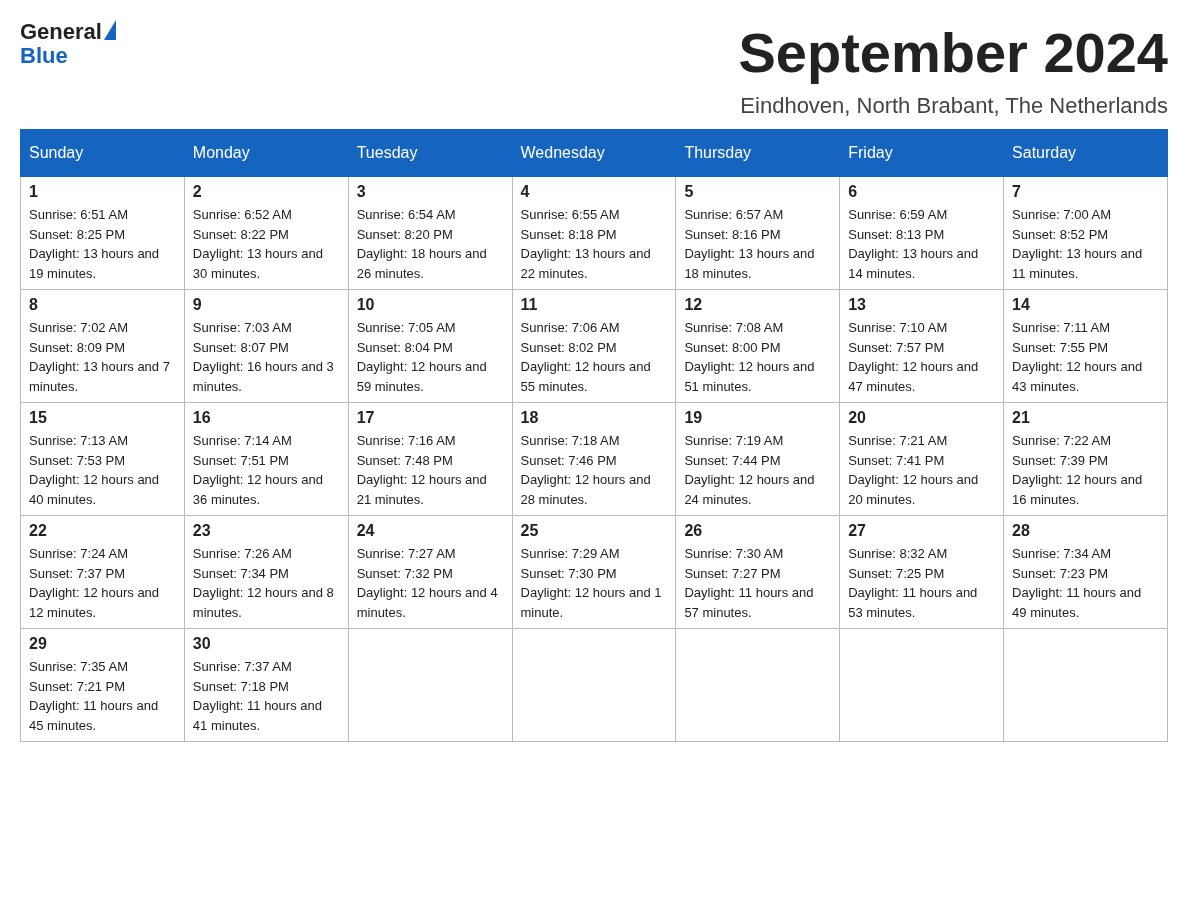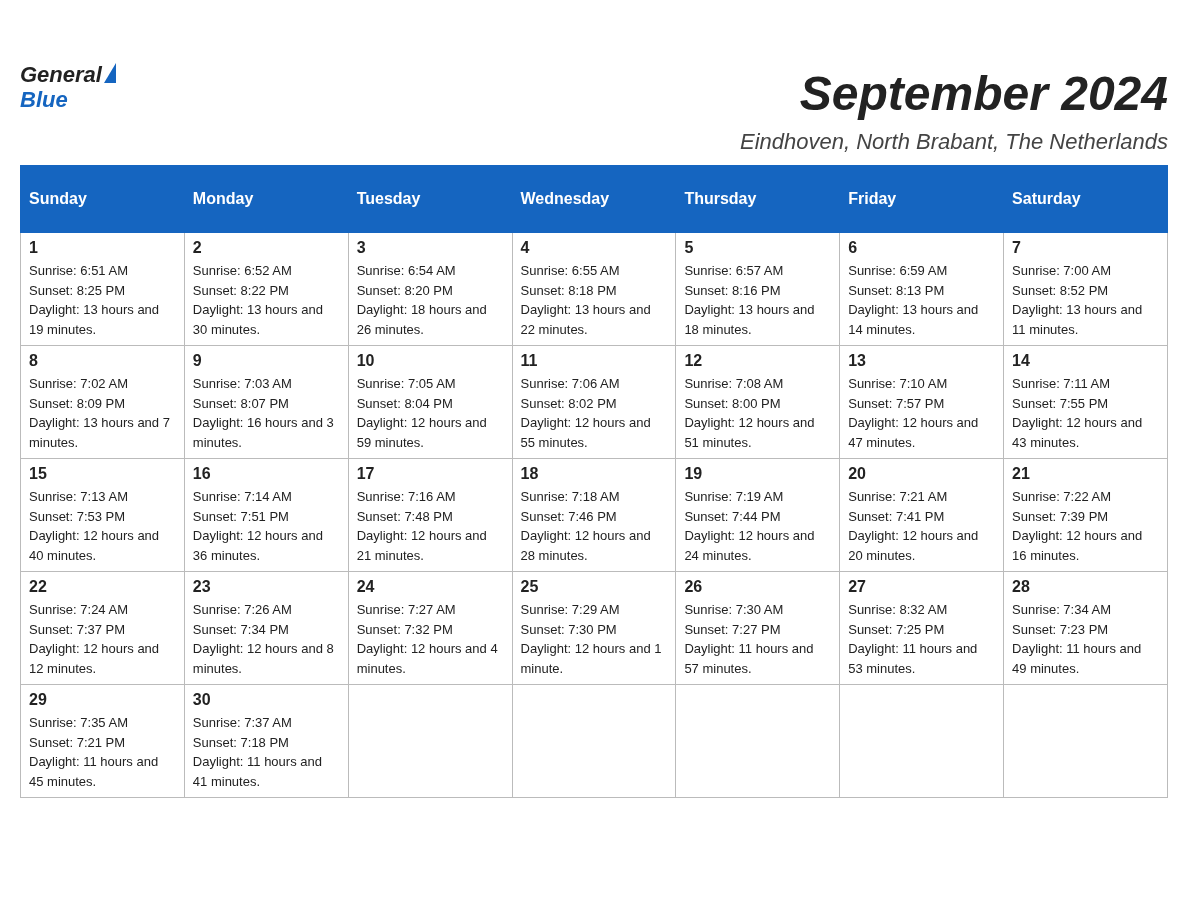--- a/index.html
+++ b/index.html
@@ -6,23 +6,22 @@
     body {
       font-family: Arial, sans-serif;
       background: #fff;
       padding: 20px;
       width: 1188px;
       min-height: 918px;
     }
     .header-area {
       display: flex;
       justify-content: space-between;
-      align-items: center;
+      align-items: flex-start;
       margin-bottom: 10px;
-      font-style: italic;
     }
     .logo {
       display: flex;
       align-items: center;
       gap: 4px;
     }
     .logo-text-general {
       font-size: 22px;
       font-weight: bold;
       color: #222;
@@ -42,41 +41,40 @@
     }
     .logo-block {
       display: flex;
       flex-direction: column;
       line-height: 1.1;
     }
     .title-area {
       text-align: right;
     }
     .month-title {
-      font-size: 48px;
+      font-size: 56px;
       font-weight: bold;
       color: #222;
-      margin-top: 46px;
     }
     .location-title {
       font-size: 22px;
       color: #444;
       margin-top: 8px;
     }
     .calendar-table {
       width: 100%;
       border-collapse: collapse;
       margin-top: 10px;
     }
     .calendar-table th {
       background-color: #1565c0;
       color: #fff;
       font-size: 16px;
-      font-weight: bold;
-      padding: 24px 8px;
+      font-weight: normal;
+      padding: 14px 8px;
       text-align: left;
       border: 1px solid #1565c0;
     }
     .calendar-table td {
       vertical-align: top;
       border: 1px solid #bbb;
       padding: 6px 8px;
       width: 14.28%;
       min-height: 100px;
       font-size: 13px;

